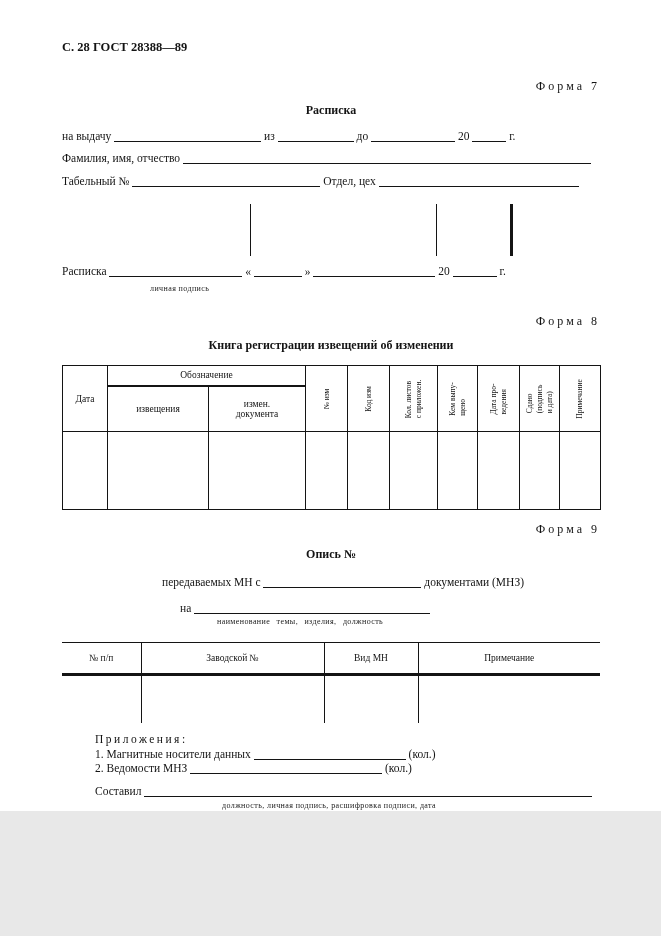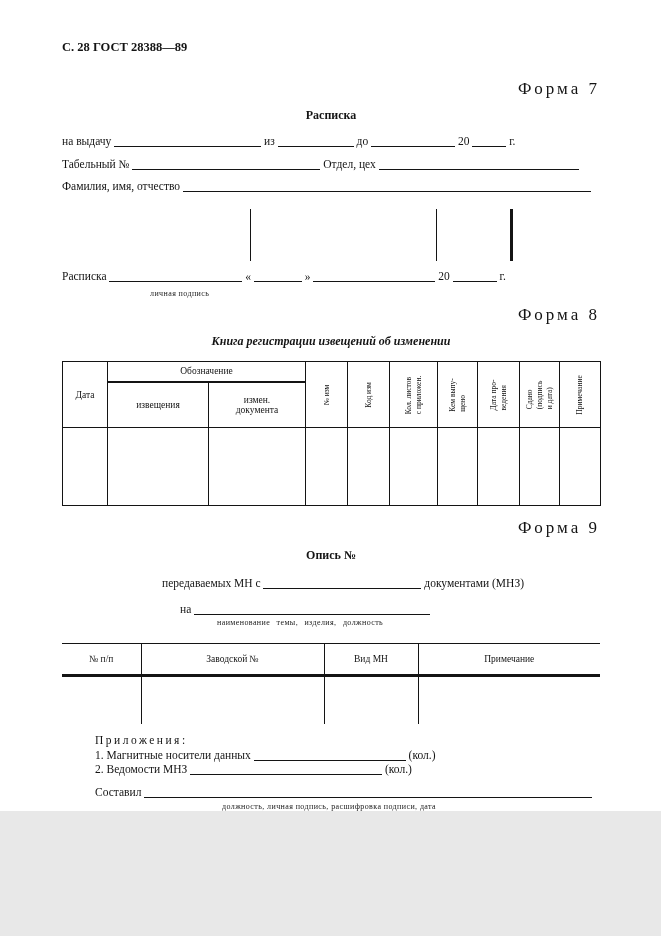--- a/index.html
+++ b/index.html
@@ -10,21 +10,21 @@
     background: #ffffff;
     color: #141414;
     font-family: "Liberation Serif", "DejaVu Serif", serif;
     overflow: hidden;
   }
   .content { position: absolute; left: 62px; top: 40px; width: 538px; }
 
   .doc-header { font-weight: bold; font-size: 12.5px; }
 
   .form-label {
-    text-align: right; font-size: 17px; letter-spacing: 3px;
+    text-align: right; font-size: 12px; letter-spacing: 3px;
   }
   .form-title {
     text-align: center; font-weight: bold; font-size: 12px;
   }
 
   .form-line { font-size: 11.5px; height: 20px; white-space: nowrap; }
 
   .bl {
     display: inline-block;
     border-bottom: 1px solid #141414;
@@ -86,30 +86,30 @@
       <span class="bl" style="width:147px;"></span>
       <span>из</span>
       <span class="bl" style="width:76px;"></span>
       <span>до</span>
       <span class="bl" style="width:84px;"></span>
       <span>20</span>
       <span class="bl" style="width:34px;"></span>
       <span>г.</span>
     </div>
 
+    <div class="form-line" style="margin-top:2px;">
+      <span>Фамилия, имя, отчество</span>
+      <span class="bl" style="width:408px;"></span>
+    </div>
+
     <div class="form-line" style="margin-top:3px;">
       <span>Табельный №</span>
       <span class="bl" style="width:188px;"></span>
       <span>Отдел, цех</span>
       <span class="bl" style="width:200px;"></span>
-    </div>
-
-    <div class="form-line" style="margin-top:2px;">
-      <span>Фамилия, имя, отчество</span>
-      <span class="bl" style="width:408px;"></span>
     </div>
 
     <table class="t7" style="margin-top:10px;">
       <colgroup>
           <col style="width:188px">
           <col style="width:186px">
           <col style="width:75px">
           <col style="width:89px">
         </colgroup>
       <tbody>
@@ -128,22 +128,22 @@
       <span>«</span>
       <span class="bl" style="width:48px;"></span>
       <span>»</span>
       <span class="bl" style="width:122px;"></span>
       <span>20</span>
       <span class="bl" style="width:44px;"></span>
       <span>г.</span>
     </div>
     <div class="small-caption" style="margin-left:88px; height:12px;">личная подпись</div>
 
-    <div class="form-label" style="margin-top:4px;">Форма 8</div>
-    <div class="form-title" style="margin-top:9px;font-style:italic;">Книга регистрации извещений об изменении</div>
+    <div class="form-label" style="margin-top:18px;">Форма 8</div>
+    <div class="form-title" style="margin-top:9px;">Книга регистрации извещений об изменении</div>
 
     <table class="t8" style="margin-top:12px;">
       <colgroup>
         <col style="width:45px">
           <col style="width:101px">
           <col style="width:97px">
         <col style="width:42px">
           <col style="width:42px">
           <col style="width:48px">
           <col style="width:40px">

